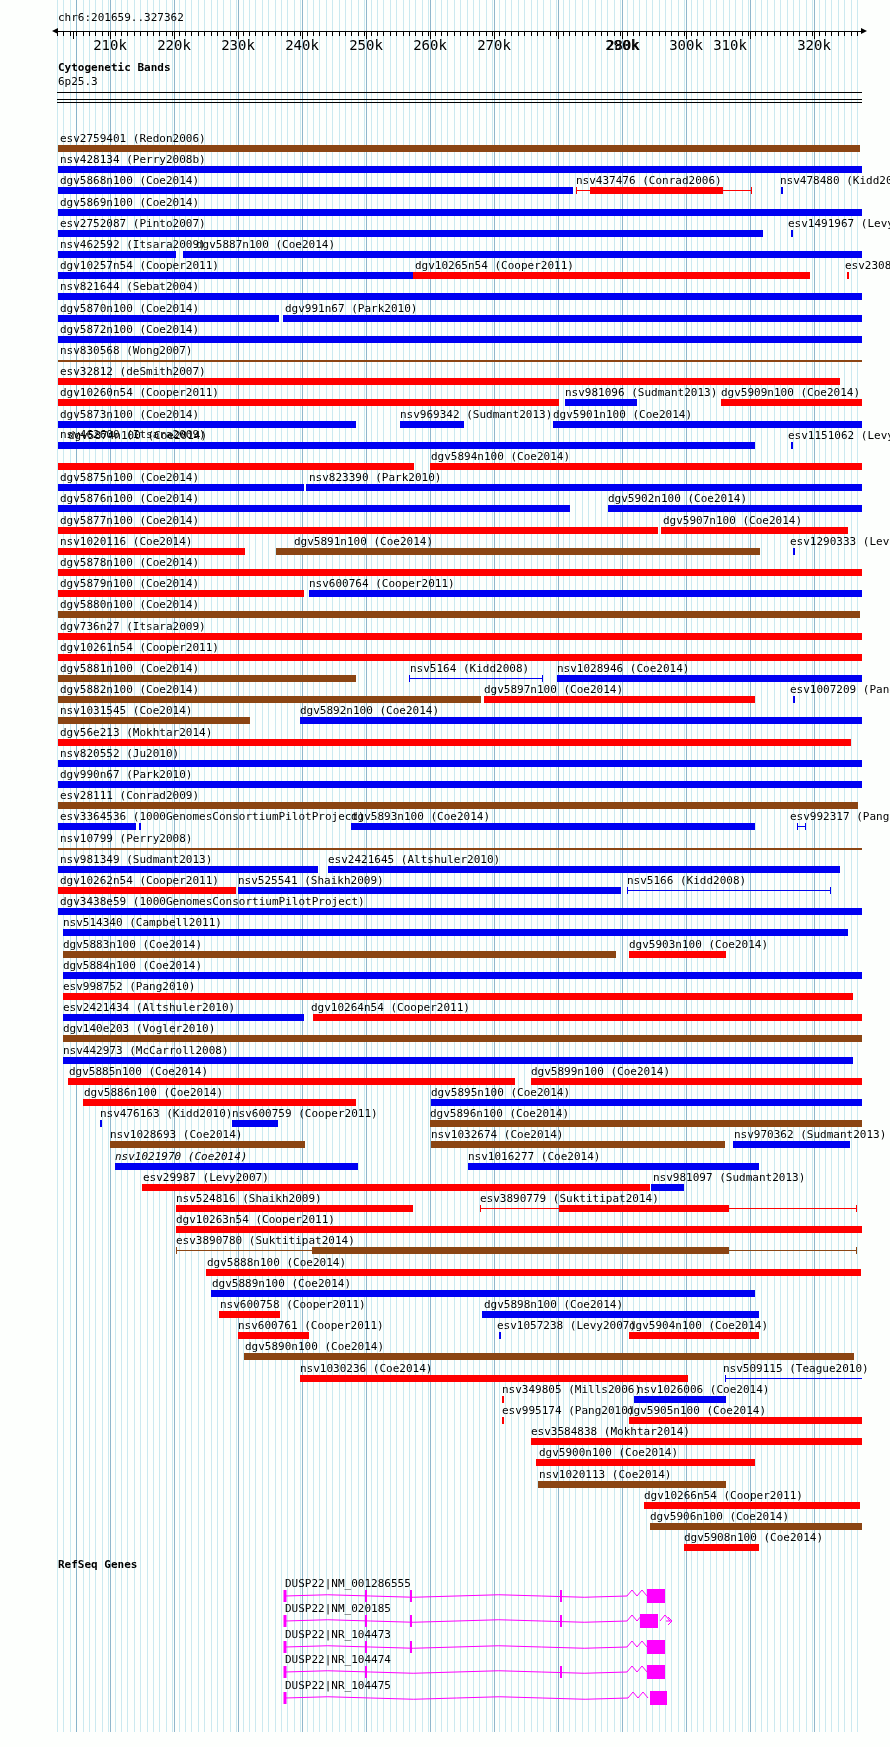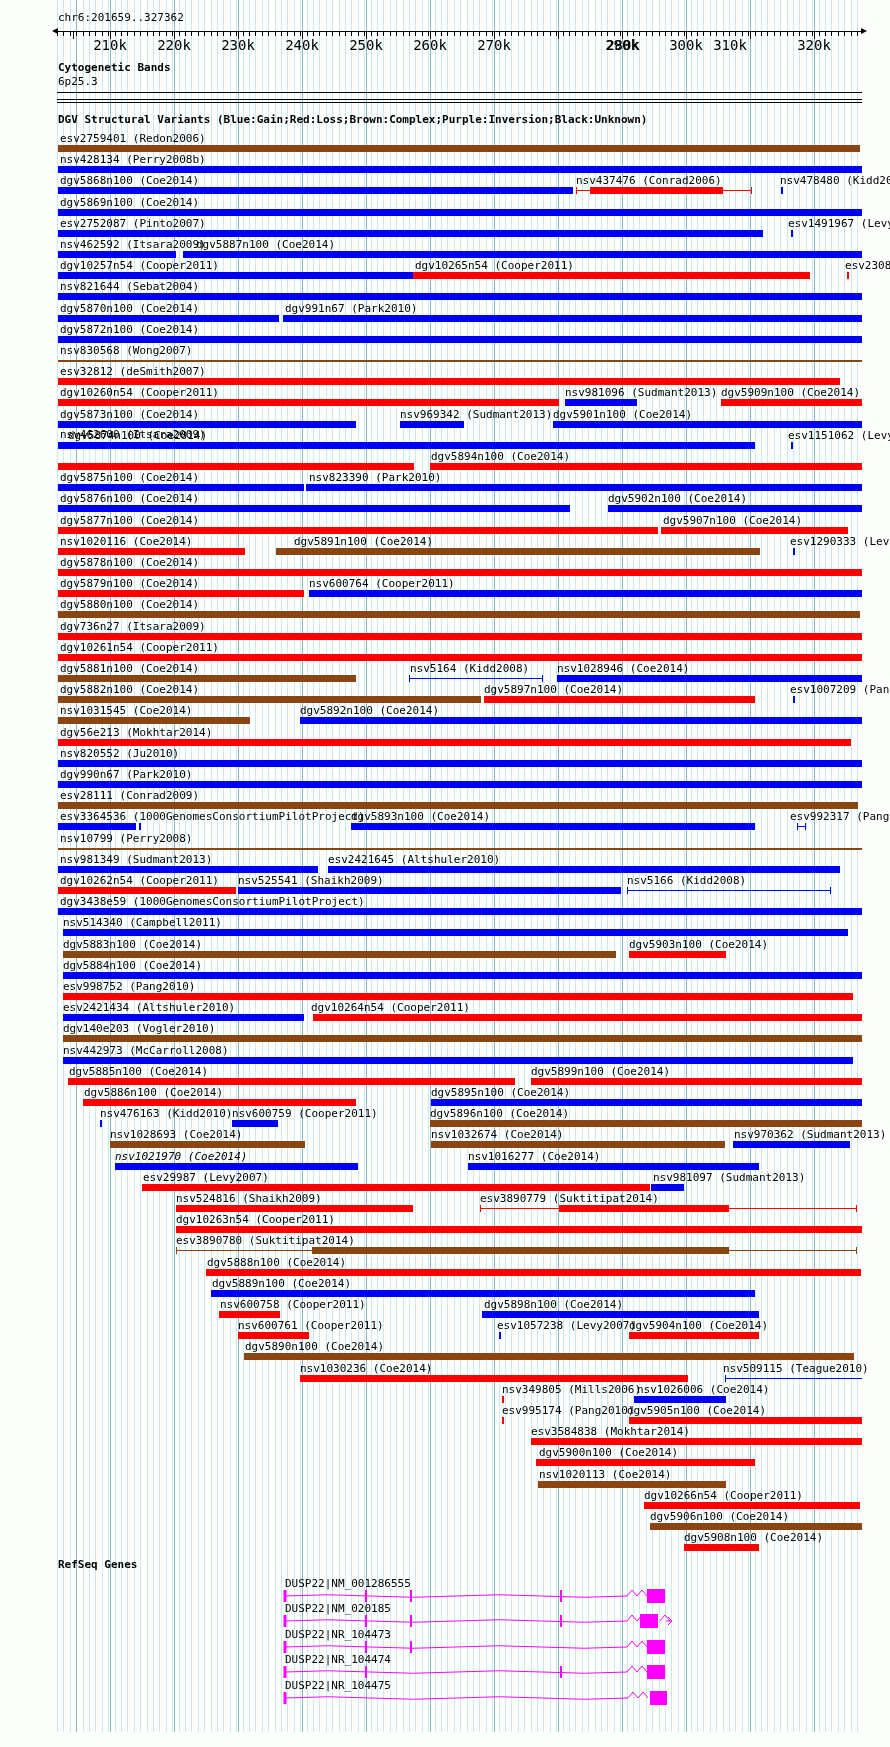--- a/index.html
+++ b/index.html
@@ -55,21 +55,20 @@
       <div class="rlabel" style="left: 730px;">310k</div>
       <div class="rlabel" style="left: 814px;">320k</div>
     </div>
 
   <div class="txt bold" style="left:58px;top:62px;">Cytogenetic Bands</div>
   <div class="txt" style="left:58px;top:76px;">6p25.3</div>
   <div class="cytoline" style="top:92px;"></div>
   <div class="cytoline" style="top:99px;"></div>
   <div class="cytoline" style="top:102px;"></div>
 
-  <div class="txt bold" style="left:58px;top:114px;">DGV Structural Variants (Blue:Gain;Red:Loss;Brown:Complex;Purple:Inversion;Black:Unknown)</div>
   <div id="dgv-rows">
       <div>
         <div class="txt" style="left: 60px; top: 133px;">esv2759401 (Redon2006)</div>
         <div class="bar" style="left: 58px; top: 145px; width: 802px; background: rgb(139, 69, 19);"></div>
       </div>
       <div>
         <div class="txt" style="left: 60px; top: 154px;">nsv428134 (Perry2008b)</div>
         <div class="bar" style="left: 58px; top: 166px; width: 804px; background: rgb(0, 0, 242);"></div>
       </div>
       <div>

